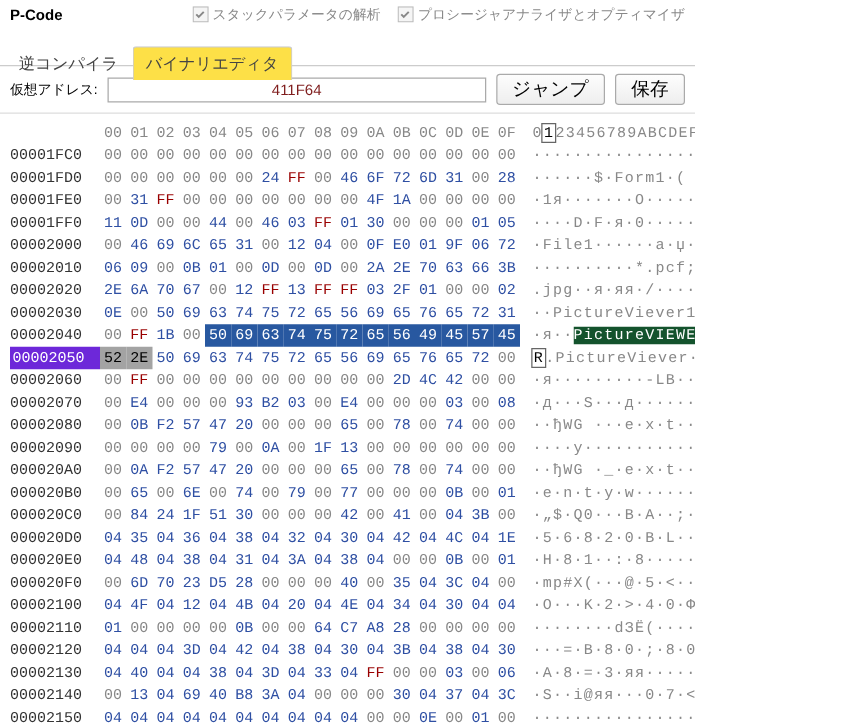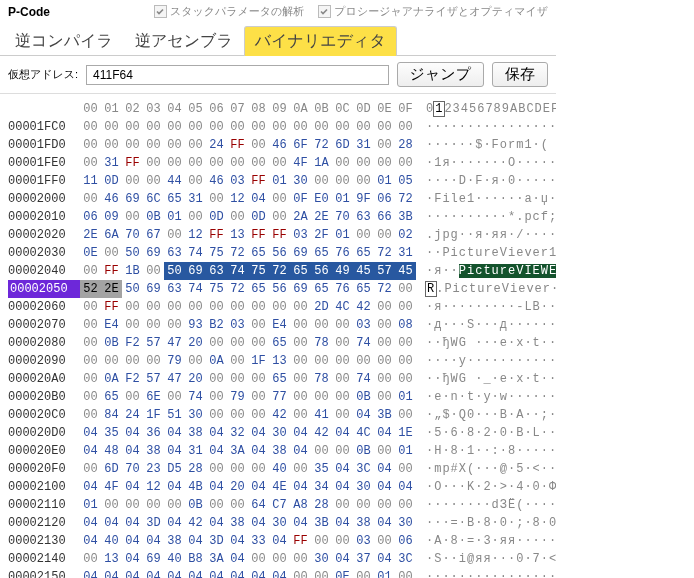--- a/index.html
+++ b/index.html
@@ -3,25 +3,25 @@
 <meta charset="utf-8">
 <style>
   html,body{margin:0;padding:0;font-family:"MS PGothic","Tahoma",sans-serif;font-size:12px;color:#000;background:#fff;}
   .window{width:556px;height:578px;box-sizing:border-box;display:flex;flex-direction:column;background:#fff;}
   .titlebar{display:flex;align-items:center;padding:4px 8px 2px 8px;}
   .title{font-weight:bold;font-size:12px;}
   .opts{margin-left:auto;display:flex;gap:14px;color:#888;font-size:11px;align-items:center;}
   .check{display:inline-flex;align-items:center;gap:3px;}
   .check svg{flex:0 0 auto;}
   .tabs{display:flex;border-bottom:1px solid #ccc;padding-left:4px;margin-top:4px;}
-  .tab{padding:4px 10px;font-size:16px;color:#444;border:1px solid transparent;border-bottom:none;position:relative;top:1px;cursor:pointer;}
+  .tab{padding:4px 10px;font-size:13px;color:#444;border:1px solid transparent;border-bottom:none;position:relative;top:12px;cursor:pointer;}
   .tab.active{border-color:#ccc;background:#fde047;border-top-left-radius:3px;border-top-right-radius:3px;}
   .addr-row{display:flex;align-items:center;padding:6px 8px;gap:8px;}
   .addr-row label{font-size:11px;white-space:nowrap;}
-  .addr-row input{flex:1;min-width:0;font-family:inherit;font-size:12px;padding:2px 6px;border:1px solid #aaa;color:#000000;}
+  .addr-row input{flex:1;min-width:0;font-family:inherit;font-size:12px;padding:2px 6px;border:1px solid #aaa;color:#7f1d1d;text-align:center;}
   .btn{padding:2px 12px;font-size:15px;border:1px solid #aaa;background:linear-gradient(#fdfdfd,#eee);border-radius:3px;cursor:pointer;}
   .hex-wrap{flex:1;overflow:auto;border-top:1px solid #ddd;background:#fff;padding:6px 4px 4px 8px;font-family:"Courier New",monospace;font-size:12px;line-height:18px;}
   .hex-row{white-space:pre;letter-spacing:0;}
   .off{color:#333;display:inline-block;width:72px;}
   .off.sel{background:#6d28d9;color:#fff;padding:0 2px;width:68px;}
   .byte{display:inline-block;width:21px;text-align:center;color:#888;}
   .byte.b{color:#2e4fa3;}
   .byte.r{color:#900;}
   .byte.hi{background:#2858a0;color:#fff;}
   .byte.sel{background:#a3a3a3;color:#000;}
@@ -49,21 +49,20 @@
             <rect x="0.5" y="0.5" width="12" height="12" fill="#f5f5f5" stroke="#bbb"></rect>
             <path d="M3 6.5l2 2 4-4" stroke="#888" stroke-width="1.6" fill="none"></path>
           </svg>
         <span>プロシージャアナライザとオプティマイザ</span>
       </label>
     </div>
   </div>
 
   <div class="tabs">
     <div class="tab">逆コンパイラ</div>
-    <div class="tab">逆アセンブラ</div>
     <div class="tab active">バイナリエディタ</div>
   </div>
 
   <div class="addr-row">
     <label>仮想アドレス:</label>
     <input type="text" value="411F64" style="">
     <button class="btn">ジャンプ</button>
     <button class="btn">保存</button>
   </div>
 

